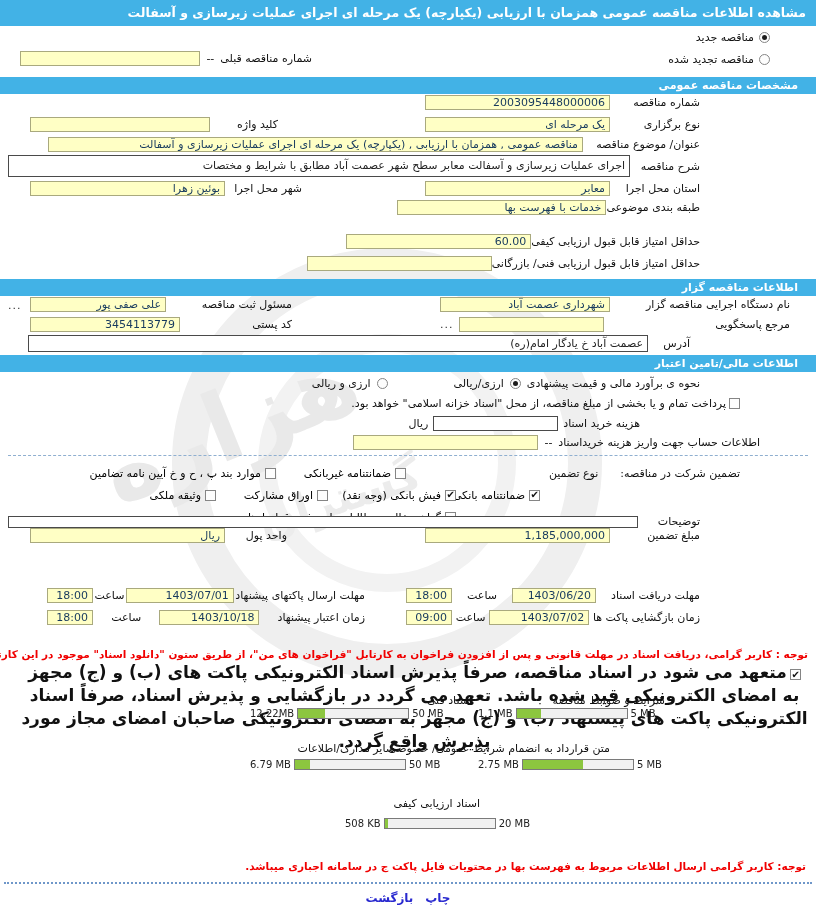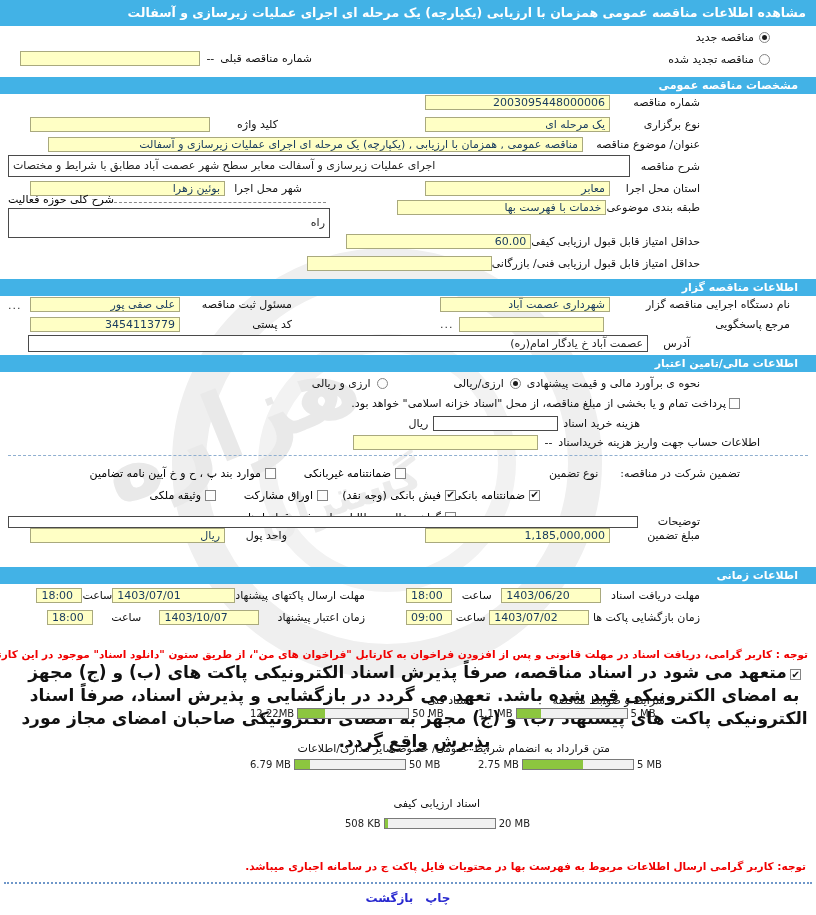--- a/index.html
+++ b/index.html
@@ -10,21 +10,21 @@
   body{font-family:"DejaVu Sans",sans-serif;background:#fff}
   .screen{position:relative;width:816px;height:915px;background:#fff;overflow:hidden;direction:rtl}
   .abs{position:absolute}
   .row{position:absolute;display:flex;align-items:center}
   .between{justify-content:space-between}
   .lbl{font-size:11px;color:#111;white-space:nowrap}
   .inp{height:15px;font-size:11px;line-height:13px;padding:0 4px;text-align:right;
        color:var(--c-value);overflow:hidden;white-space:nowrap;flex:none}
   .yellow{background:var(--c-field-bg);border:1px solid var(--c-field-border)}
   .white{background:#fff;border:1px solid #4a4a4a;color:#222}
-  .center{text-align:left}
+  .center{text-align:right}
   .topbar{position:absolute;left:0;right:0;top:0;height:26px;background:var(--c-header-bg);
           color:#fff;font-size:12.5px;font-weight:bold;line-height:26px;padding-right:10px}
   .secbar{position:absolute;left:0;right:0;height:17px;background:var(--c-header-bg);
           color:#fff;font-size:11px;font-weight:bold;line-height:17px;padding-right:18px}
   .rd{width:11px;height:11px;border:1px solid #858585;border-radius:50%;background:#fdfdfd;
       display:inline-block;position:relative;flex:none}
   .rd.sel::after{content:"";position:absolute;inset:2px;background:#1c1c1c;border-radius:50%}
   .cb{width:11px;height:11px;border:1px solid #858585;background:#fdfdfd;
       display:inline-block;position:relative;flex:none}
   .cb.on::after{content:"✔";position:absolute;top:-2px;right:0;font-size:10px;color:#111}
@@ -107,46 +107,39 @@
   <div class="row between" style="top:181px;left:30px;width:272px">
     <span class="lbl">شهر محل اجرا</span>
     <div class="inp yellow" style="width:195px">بوئین زهرا</div>
   </div>
 
   <div class="row between" style="top:200px;right:116px;width:275px">
     <span class="lbl">طبقه بندی موضوعی</span>
     <div class="inp yellow" style="width:209px">خدمات با فهرست بها</div>
   </div>
 
-  <div class="abs" style="top:193px;left:8px;width:322px">
-    <div class="activity-head">
-      <span>شرح کلی حوزه فعالیت</span>
-      <span class="dashline"></span>
-    </div>
-    <div class="inp white" style="width:322px;height:30px;line-height:28px;margin-top:2px;padding-left:10px">راه</div>
-  </div>
 
   <div class="row between" style="top:234px;right:116px;width:275px">
     <span class="lbl">حداقل امتیاز قابل قبول ارزیابی کیفی</span>
     <div class="inp yellow" style="width:185px">60.00</div>
   </div>
   <div class="row between" style="top:256px;right:116px;width:275px">
     <span class="lbl">حداقل امتیاز قابل قبول ارزیابی فنی/ بازرگانی</span>
     <div class="inp yellow" style="width:185px"></div>
   </div>
 
   <div class="secbar" style="top:279px">اطلاعات مناقصه گزار</div>
 
   <div class="row between" style="top:297px;right:26px;width:350px">
     <span class="lbl">نام دستگاه اجرایی مناقصه گزار</span>
     <div class="inp yellow" style="width:170px">شهرداری عصمت آباد</div>
   </div>
   <div class="row between" style="top:297px;left:30px;width:262px">
     <span class="lbl">مسئول ثبت مناقصه</span>
-    <div class="inp yellow" style="width:150px">علی صفی پور</div>
+    <div class="inp yellow" style="width:136px">علی صفی پور</div>
   </div>
   <span class="dots abs" style="top:299px;left:8px">...</span>
 
   <div class="row between" style="top:317px;right:26px;width:350px">
     <span class="lbl">مرجع پاسخگویی</span>
     <div class="row" style="position:static;gap:5px">
       <div class="inp yellow" style="width:145px"></div>
       <span class="dots">...</span>
     </div>
   </div>
@@ -230,43 +223,42 @@
   <div class="row between" style="top:528px;left:30px;width:257px">
     <span class="lbl">واحد پول</span>
     <div class="inp yellow" style="width:195px">ریال</div>
   </div>
 
   <div class="row between" style="top:515px;right:116px;left:8px">
     <span class="lbl">توضیحات</span>
     <div class="inp white" style="width:630px;height:12px"></div>
   </div>
 
-  <div class="secbar" style="top:567px">اطلاعات زمانی</div>
 
   <div class="row between" style="top:588px;right:116px;width:294px">
     <span class="lbl">مهلت دریافت اسناد</span>
-    <div class="inp yellow center" style="width:100px">1403/06/20</div>
+    <div class="inp yellow center" style="width:84px">1403/06/20</div>
     <span class="lbl">ساعت</span>
     <div class="inp yellow center" style="width:46px">18:00</div>
   </div>
   <div class="row between" style="top:588px;right:451px;width:318px">
     <span class="lbl">مهلت ارسال پاکتهای پیشنهاد</span>
-    <div class="inp yellow center" style="width:123px">1403/07/01</div>
+    <div class="inp yellow center" style="width:108px">1403/07/01</div>
     <span class="lbl">ساعت</span>
     <div class="inp yellow center" style="width:46px">18:00</div>
   </div>
   <div class="row between" style="top:610px;right:116px;width:294px">
     <span class="lbl">زمان بازگشایی پاکت ها</span>
     <div class="inp yellow center" style="width:100px">1403/07/02</div>
     <span class="lbl">ساعت</span>
     <div class="inp yellow center" style="width:46px">09:00</div>
   </div>
   <div class="row between" style="top:610px;right:451px;width:318px">
     <span class="lbl">زمان اعتبار پیشنهاد</span>
-    <div class="inp yellow center" style="width:100px">1403/10/07</div>
+    <div class="inp yellow center" style="width:100px">1403/10/18</div>
     <span class="lbl">ساعت</span>
     <div class="inp yellow center" style="width:46px">18:00</div>
   </div>
 
 
   <div class="note-red" style="top:648px;right:8px;font-weight:bold">توجه : کاربر گرامی، دریافت اسناد در مهلت قانونی و پس از افزودن فراخوان به کارتابل "فراخوان های من"، از طریق ستون "دانلود اسناد" موجود در این کارتابل، امکانپذیر می باشد.</div>
 
   <div class="commit" style="top:661px"><span class="cb on"></span><span>متعهد می شود در اسناد مناقصه، صرفاً پذیرش اسناد الکترونیکی پاکت های (ب) و (ج) مجهز به امضای الکترونیکی قید شده باشد. تعهد می گردد در بازگشایی و پذیرش اسناد، صرفاً اسناد الکترونیکی پاکت های پیشنهاد (ب) و (ج) مجهز به امضای الکترونیکی صاحبان امضای مجاز مورد پذیرش واقع گردد.</span></div>
 
   <div class="uplabel" style="top:694px;right:151px">شرایط و  ضوابط  مناقصه</div>

